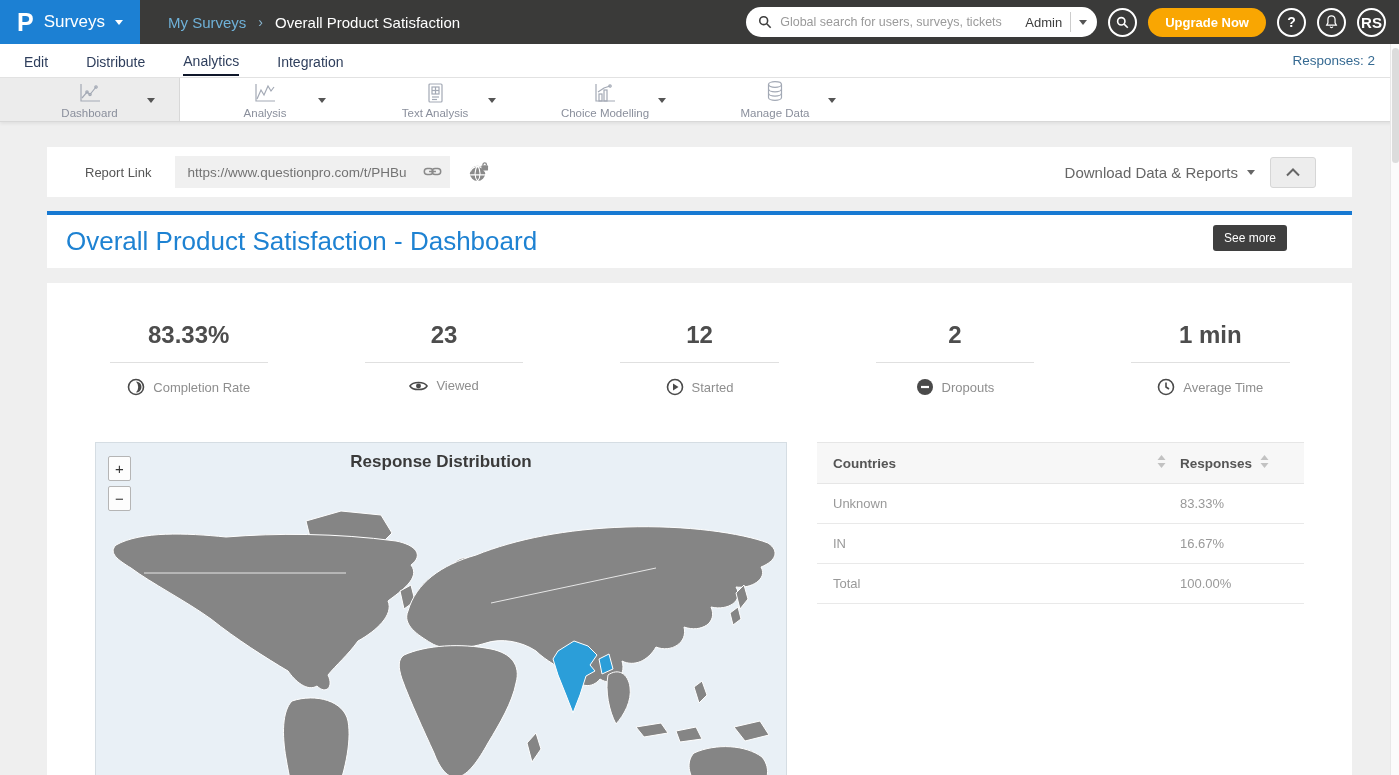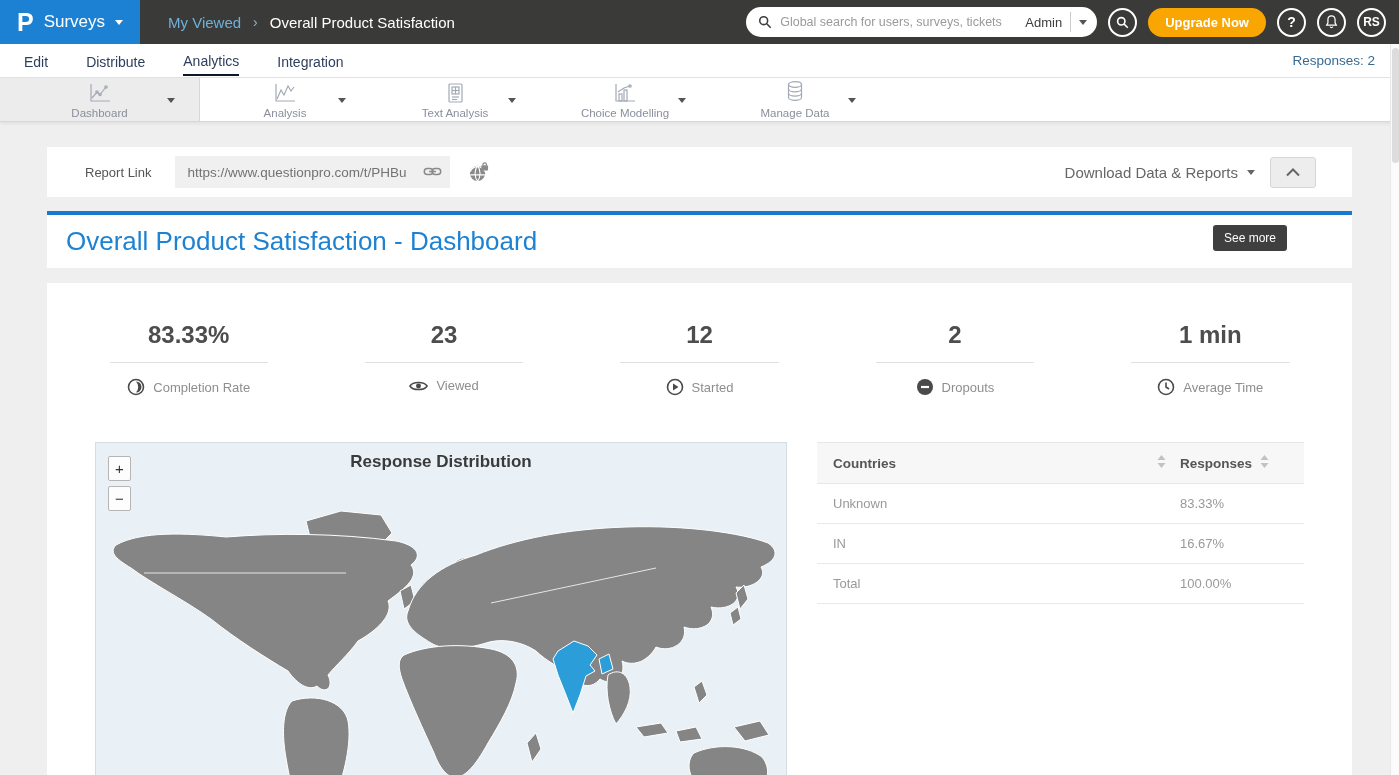--- a/index.html
+++ b/index.html
@@ -27,35 +27,35 @@
   .search-pill input::placeholder { color:#9a9a9a; }
   .pill-scope { font-size:13px; color:#3d3d3d; }
   .pill-div { width:1px; height:20px; background:#cccccc; }
   .caret-dark { color:#555; }
   .circle-btn { width:29px; height:29px; border:2px solid #fff; border-radius:50%; display:flex;
                 align-items:center; justify-content:center; color:#fff; cursor:pointer;
                 font-size:14px; font-weight:bold; background:transparent; }
   .upgrade-btn { height:29px; padding:0 17px; background:#f9a602; border:none; border-radius:15px;
                  color:#fff; font-weight:bold; font-size:13px; cursor:pointer;
                  font-family:"Liberation Sans", sans-serif; }
-  .avatar { font-size:12px; }
+  .avatar { font-size:15px; }
 
   
   .nav-row { height:34px; background:#fff; display:flex; align-items:center; padding:0 24px;
              border-bottom:1px solid #e2e2e2; }
   .nav-item { font-size:14px; color:#2e3e5c; margin-right:38px; cursor:pointer; padding:7px 0 5px; }
   .nav-item.active { border-bottom:2px solid #0f172a; }
   .nav-right { margin-left:auto; font-size:13.5px; color:#366a92; }
 
   
   .toolbar { height:44px; background:#fff; display:flex; border-bottom:1px solid #d8d8d8;
              box-shadow:0 2px 3px rgba(0,0,0,0.06); position:relative; }
   .tool { width:170px; position:relative; display:flex; flex-direction:column; align-items:center;
           justify-content:center; cursor:pointer; padding-top:2px; }
-  .tool.active { width:200px; background:#ececec; border-right:1px solid #d8d8d8; }
+  .tool.active { width:180px; background:#ececec; border-right:1px solid #d8d8d8; }
   .tool .t-icon { height:22px; display:flex; align-items:flex-end; }
   .tool .t-label { font-size:11.5px; color:#8a8f9c; margin-top:3px; }
   .tool .t-caret { position:absolute; right:24px; top:50%; margin-top:-2px; color:#555; }
   .t-icon svg { stroke:#a3a9b5; fill:none; stroke-width:1.2; }
 
   
   .main { position:relative; height:653px; background:#efefef; }
   .report-card { margin:25px 47px 0; background:#fff; height:50px; display:flex; align-items:center;
                  padding:0 36px 0 38px; }
   .rl-label { font-size:13px; color:#555; margin-right:24px; }
@@ -118,21 +118,21 @@
 </head>
 <body>
 
 <div class="topbar">
   <div class="logo-block">
     <span class="logo-p">P</span>
     <span class="product-name">Surveys</span>
     <span class="caret caret-white"></span>
   </div>
   <div class="breadcrumb">
-    <span class="bc-link">My Viewed</span>
+    <span class="bc-link">My Surveys</span>
     <span class="bc-sep">›</span>
     <span class="bc-current">Overall Product Satisfaction</span>
   </div>
   <div class="topbar-right">
     <div class="search-pill">
       <svg width="14" height="14" viewBox="0 0 16 16">
         <circle cx="6.5" cy="6.5" r="4.5" fill="none" stroke="#3d3d3d" stroke-width="1.8"></circle>
         <line x1="10" y1="10" x2="14.5" y2="14.5" stroke="#3d3d3d" stroke-width="1.8"></line>
       </svg>
       <input type="text" placeholder="Global search for users, surveys, tickets" style="">

